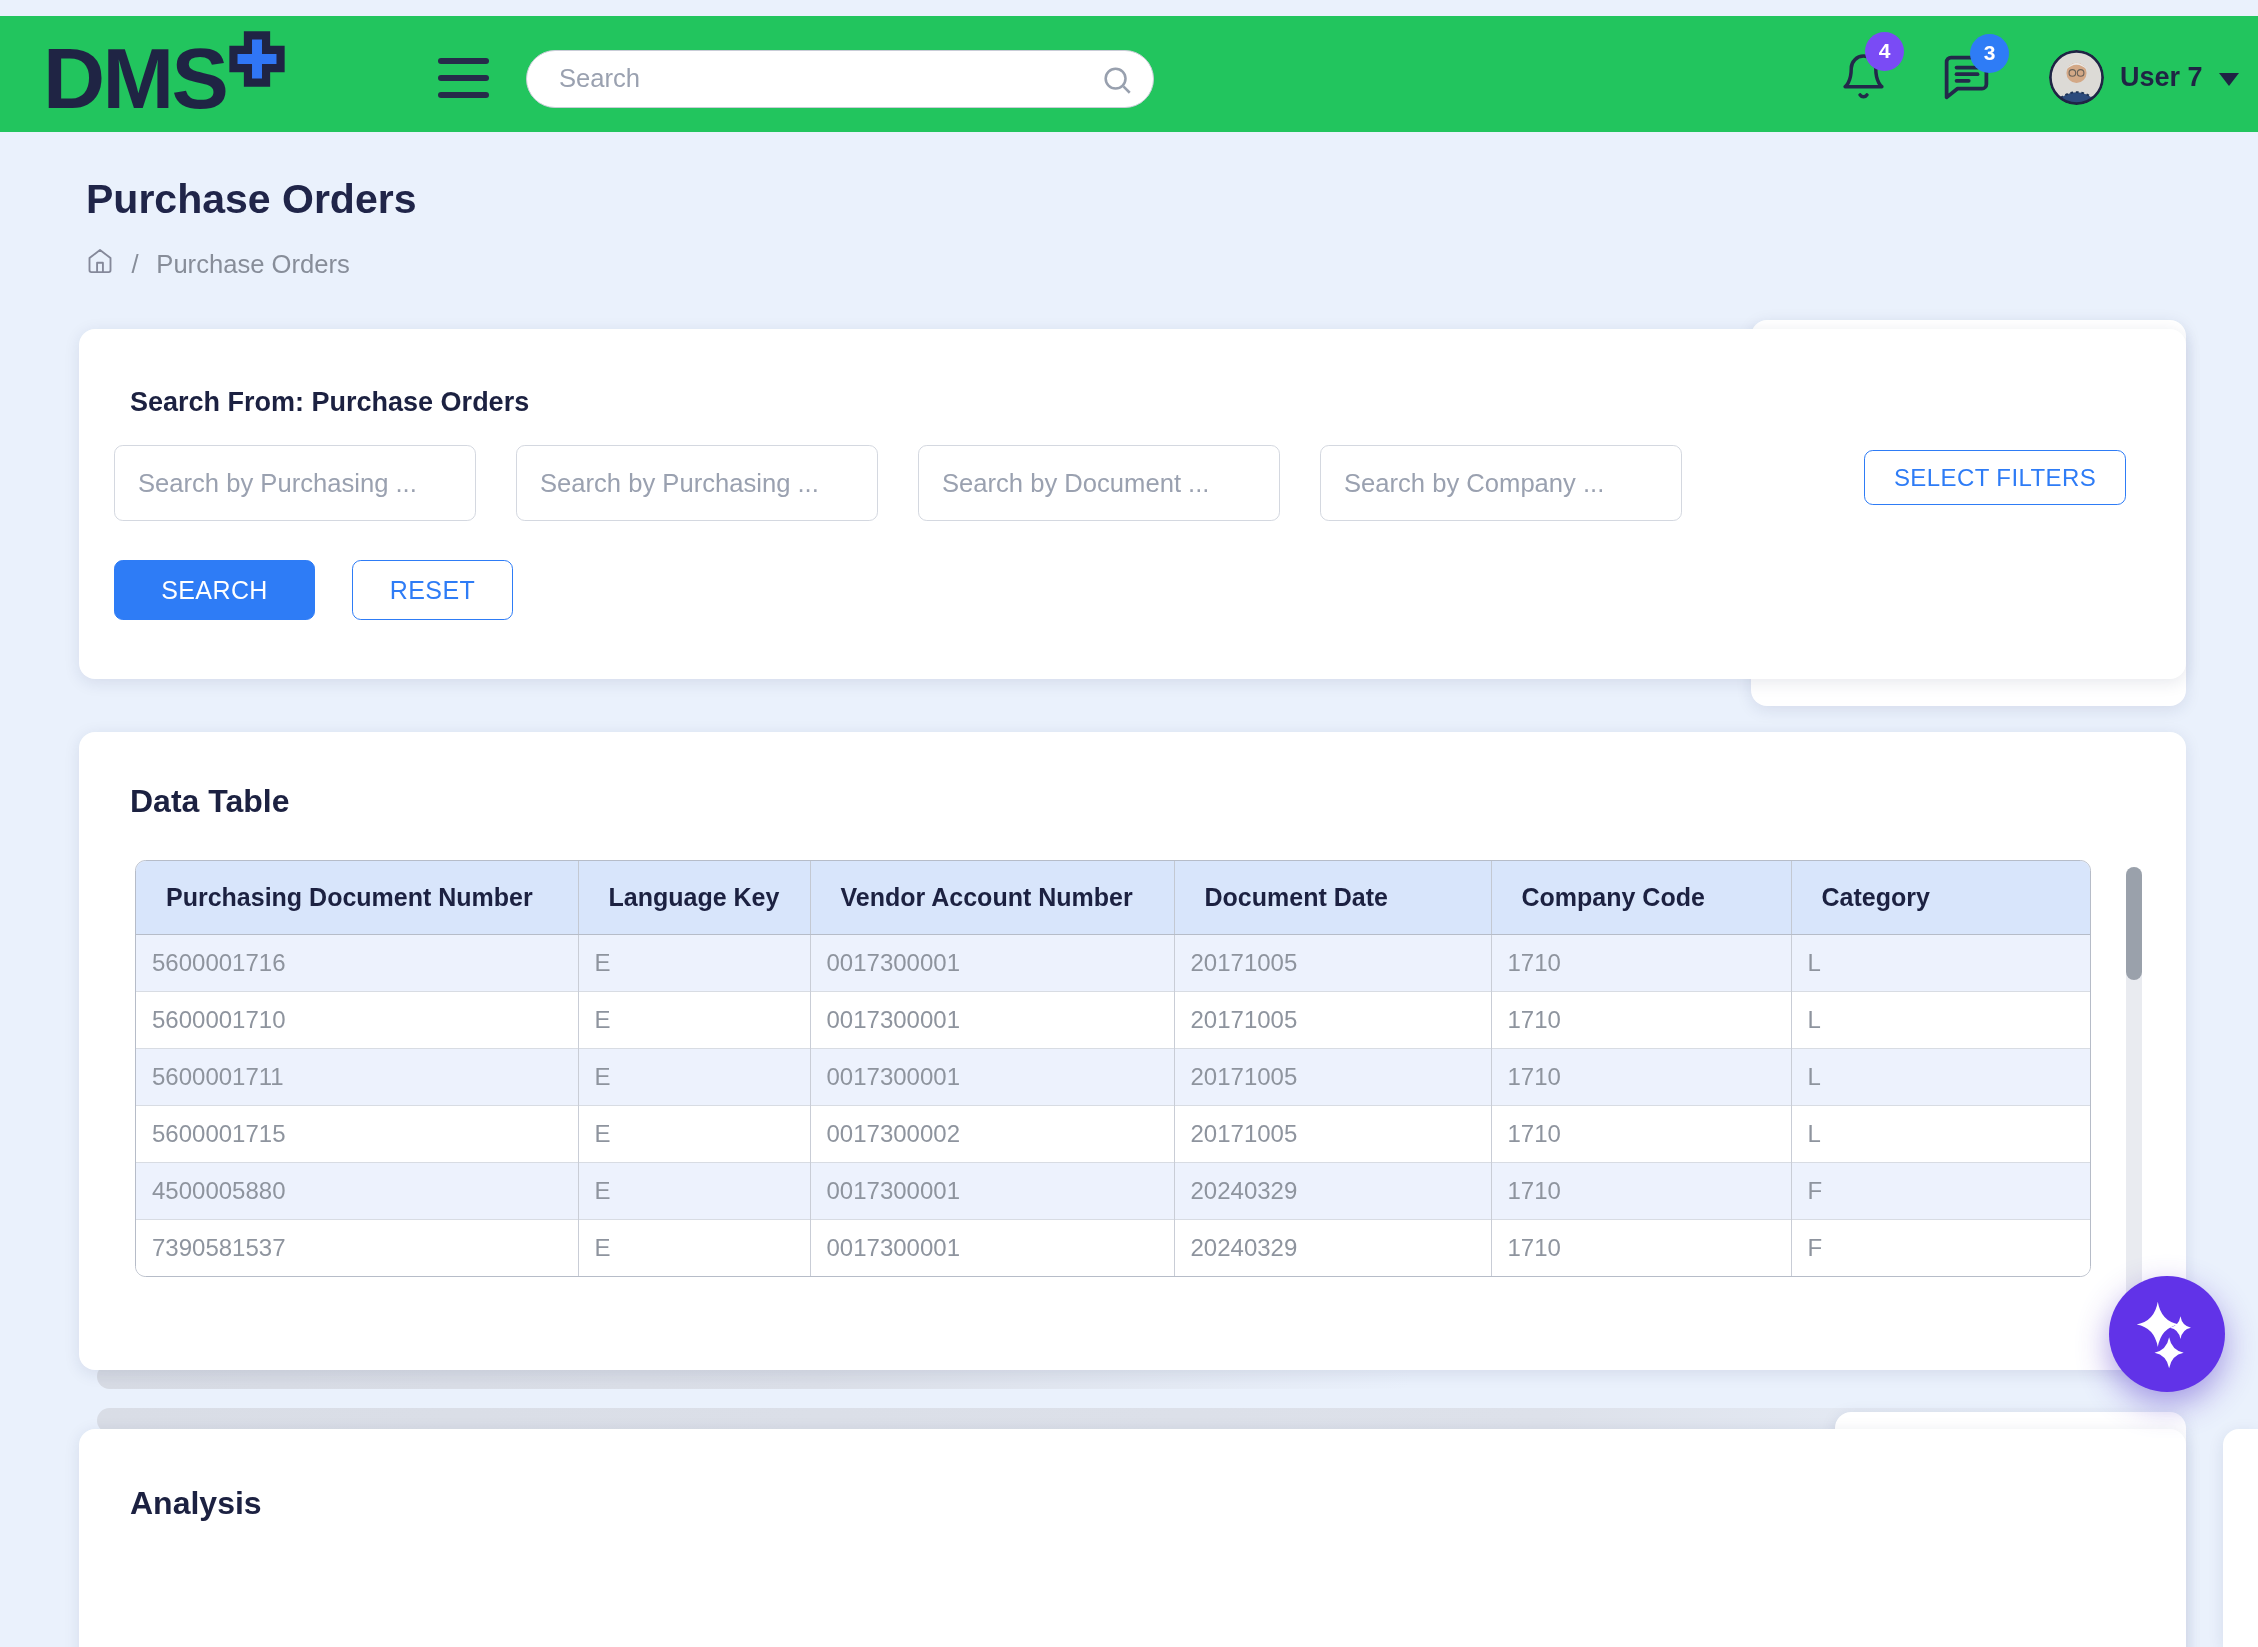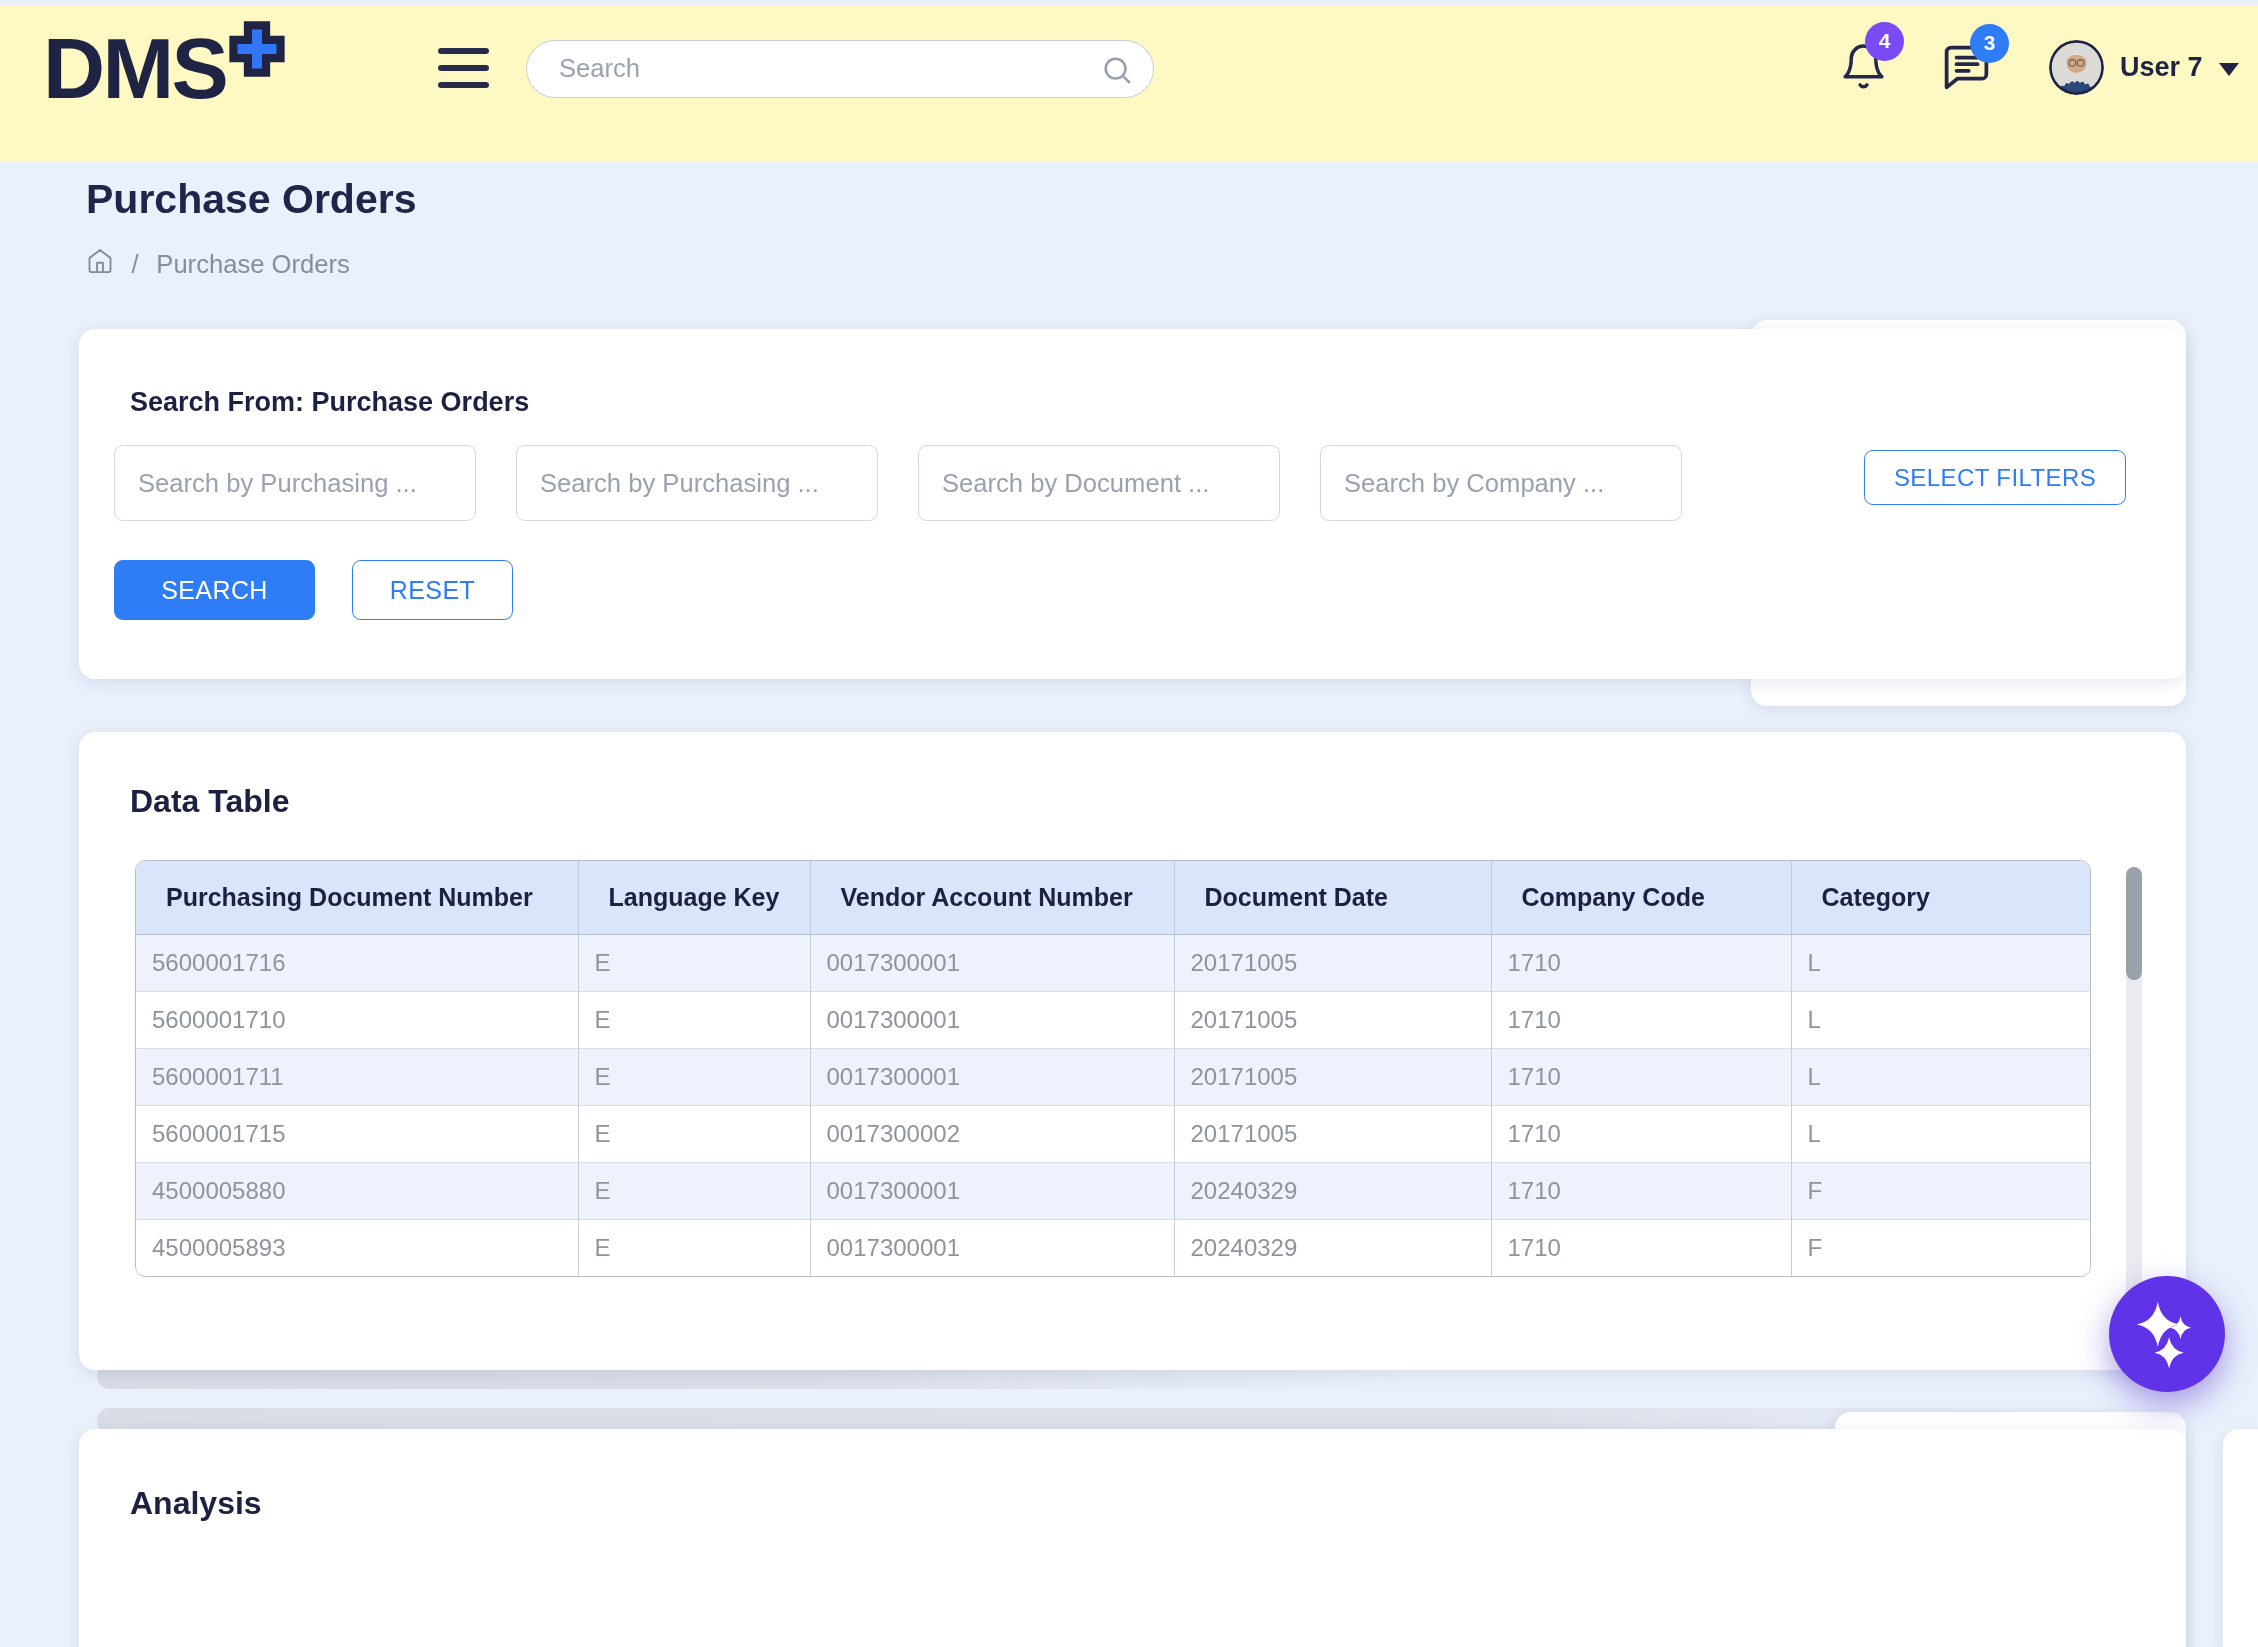--- a/index.html
+++ b/index.html
@@ -16,21 +16,21 @@
     --table-border:#b6bcc8;
   }
   html,body{margin:0;padding:0;background:var(--page-bg);}
   .page{
     position:relative;width:2258px;height:1647px;overflow:hidden;
     background:var(--page-bg);
     font-family:"Liberation Sans","DejaVu Sans",sans-serif;
     color:var(--navy);
   }
   
-  .topbar{position:absolute;left:0;top:6px;width:2258px;height:156px;background:#fef9c3;}
+  .topbar{position:absolute;left:0;top:16px;width:2258px;height:116px;background:#22c55e;}
   .logo{position:absolute;left:43px;top:19.4px;display:flex;align-items:flex-start;}
   .logo-text{font-size:86px;font-weight:bold;letter-spacing:-2.6px;line-height:1.0;color:var(--navy);}
   .logo-plus{margin-left:1.8px;margin-top:-5.3px;}
   .hamburger{position:absolute;left:438px;top:41px;width:53px;height:42px;background:none;border:none;cursor:pointer;padding:0;}
   .hamburger span{display:block;width:51px;height:6.2px;border-radius:3.5px;background:#262b4a;margin-bottom:10.6px;}
   .hamburger span:last-child{margin-bottom:0;}
   .global-search{position:absolute;left:526px;top:34px;width:626px;height:56px;border:1.8px solid #c9cdd7;border-radius:30px;background:#fff;}
   .global-search input{position:absolute;left:30px;top:0;width:529px;height:53px;border:none;outline:none;font-size:25.6px;color:#454b5c;background:transparent;font-family:inherit;}
   .global-search input::placeholder{color:var(--placeholder);}
   .global-search .mag{position:absolute;right:19.4px;top:11.5px;}
@@ -267,21 +267,21 @@
             </tr>
             <tr class="alt">
               <td>4500005880</td>
               <td>E</td>
               <td>0017300001</td>
               <td>20240329</td>
               <td>1710</td>
               <td>F</td>
             </tr>
             <tr>
-              <td>4500005893</td>
+              <td>7390581537</td>
               <td>E</td>
               <td>0017300001</td>
               <td>20240329</td>
               <td>1710</td>
               <td>F</td>
             </tr>
           </tbody>
         </table>
     </div>
 

